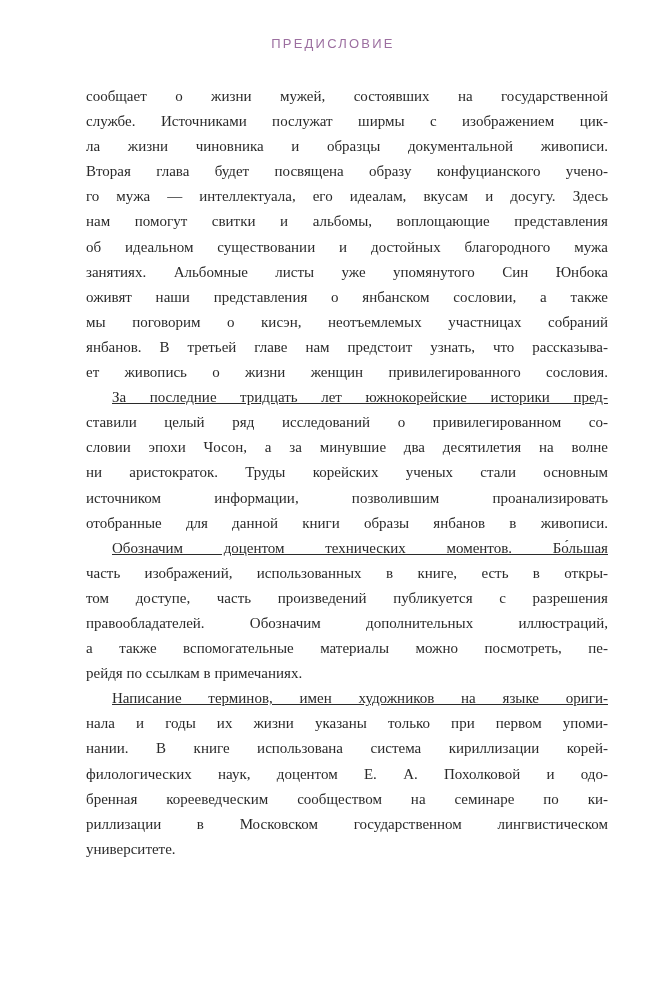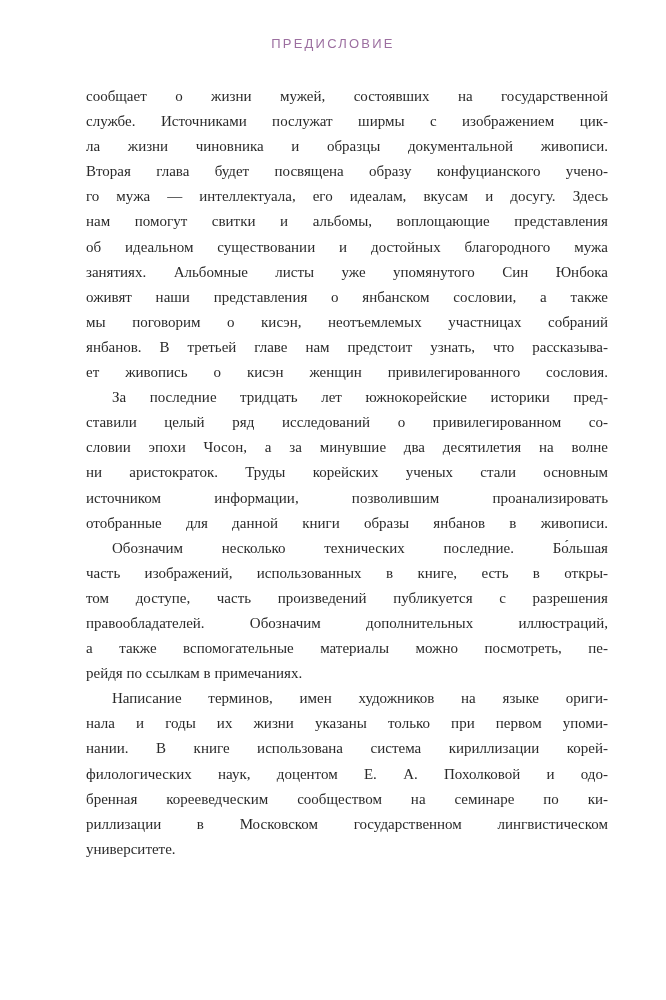--- a/index.html
+++ b/index.html
@@ -41,20 +41,21 @@
       padding: 0;
     }
     .line {
       text-align: justify;
       text-align-last: justify;
       -moz-text-align-last: justify;
       white-space: normal;
     }
     .line.indent {
       text-indent: 26px;
+      text-decoration: underline;
     }
     .line.para-end {
       text-align-last: left;
       -moz-text-align-last: left;
     }
   </style>
 </head>
 <body>
 
 <div class="book-page" style="background: rgb(255, 255, 255);">
@@ -65,32 +66,32 @@
         <div class="line">службе. Источниками послужат ширмы с изображением цик-</div>
         <div class="line">ла жизни чиновника и образцы документальной живописи.</div>
         <div class="line">Вторая глава будет посвящена образу конфуцианского учено-</div>
         <div class="line">го мужа — интеллектуала, его идеалам, вкусам и досугу. Здесь</div>
         <div class="line">нам помогут свитки и альбомы, воплощающие представления</div>
         <div class="line">об идеальном существовании и достойных благородного мужа</div>
         <div class="line">занятиях. Альбомные листы уже упомянутого Син Юнбока</div>
         <div class="line">оживят наши представления о янбанском сословии, а также</div>
         <div class="line">мы поговорим о кисэн, неотъемлемых участницах собраний</div>
         <div class="line">янбанов. В третьей главе нам предстоит узнать, что рассказыва-</div>
-        <div class="line">ет живопись о кисэн женщин привилегированного сословия.</div>
+        <div class="line">ет живопись о жизни женщин привилегированного сословия.</div>
       </div>
       <div class="paragraph">
         <div class="line indent">За последние тридцать лет южнокорейские историки пред-</div>
         <div class="line">ставили целый ряд исследований о привилегированном со-</div>
         <div class="line">словии эпохи Чосон, а за минувшие два десятилетия на волне</div>
         <div class="line">ни аристократок. Труды корейских ученых стали основным</div>
         <div class="line">источником информации, позволившим проанализировать</div>
         <div class="line">отобранные для данной книги образы янбанов в живописи.</div>
       </div>
       <div class="paragraph">
-        <div class="line indent">Обозначим несколько технических последние. Бо́льшая</div>
+        <div class="line indent">Обозначим доцентом технических моментов. Бо́льшая</div>
         <div class="line">часть изображений, использованных в книге, есть в откры-</div>
         <div class="line">том доступе, часть произведений публикуется с разрешения</div>
         <div class="line">правообладателей. Обозначим дополнительных иллюстраций,</div>
         <div class="line">а также вспомогательные материалы можно посмотреть, пе-</div>
         <div class="line para-end">рейдя по ссылкам в примечаниях.</div>
       </div>
       <div class="paragraph">
         <div class="line indent">Написание терминов, имен художников на языке ориги-</div>
         <div class="line">нала и годы их жизни указаны только при первом упоми-</div>
         <div class="line">нании. В книге использована система кириллизации корей-</div>

